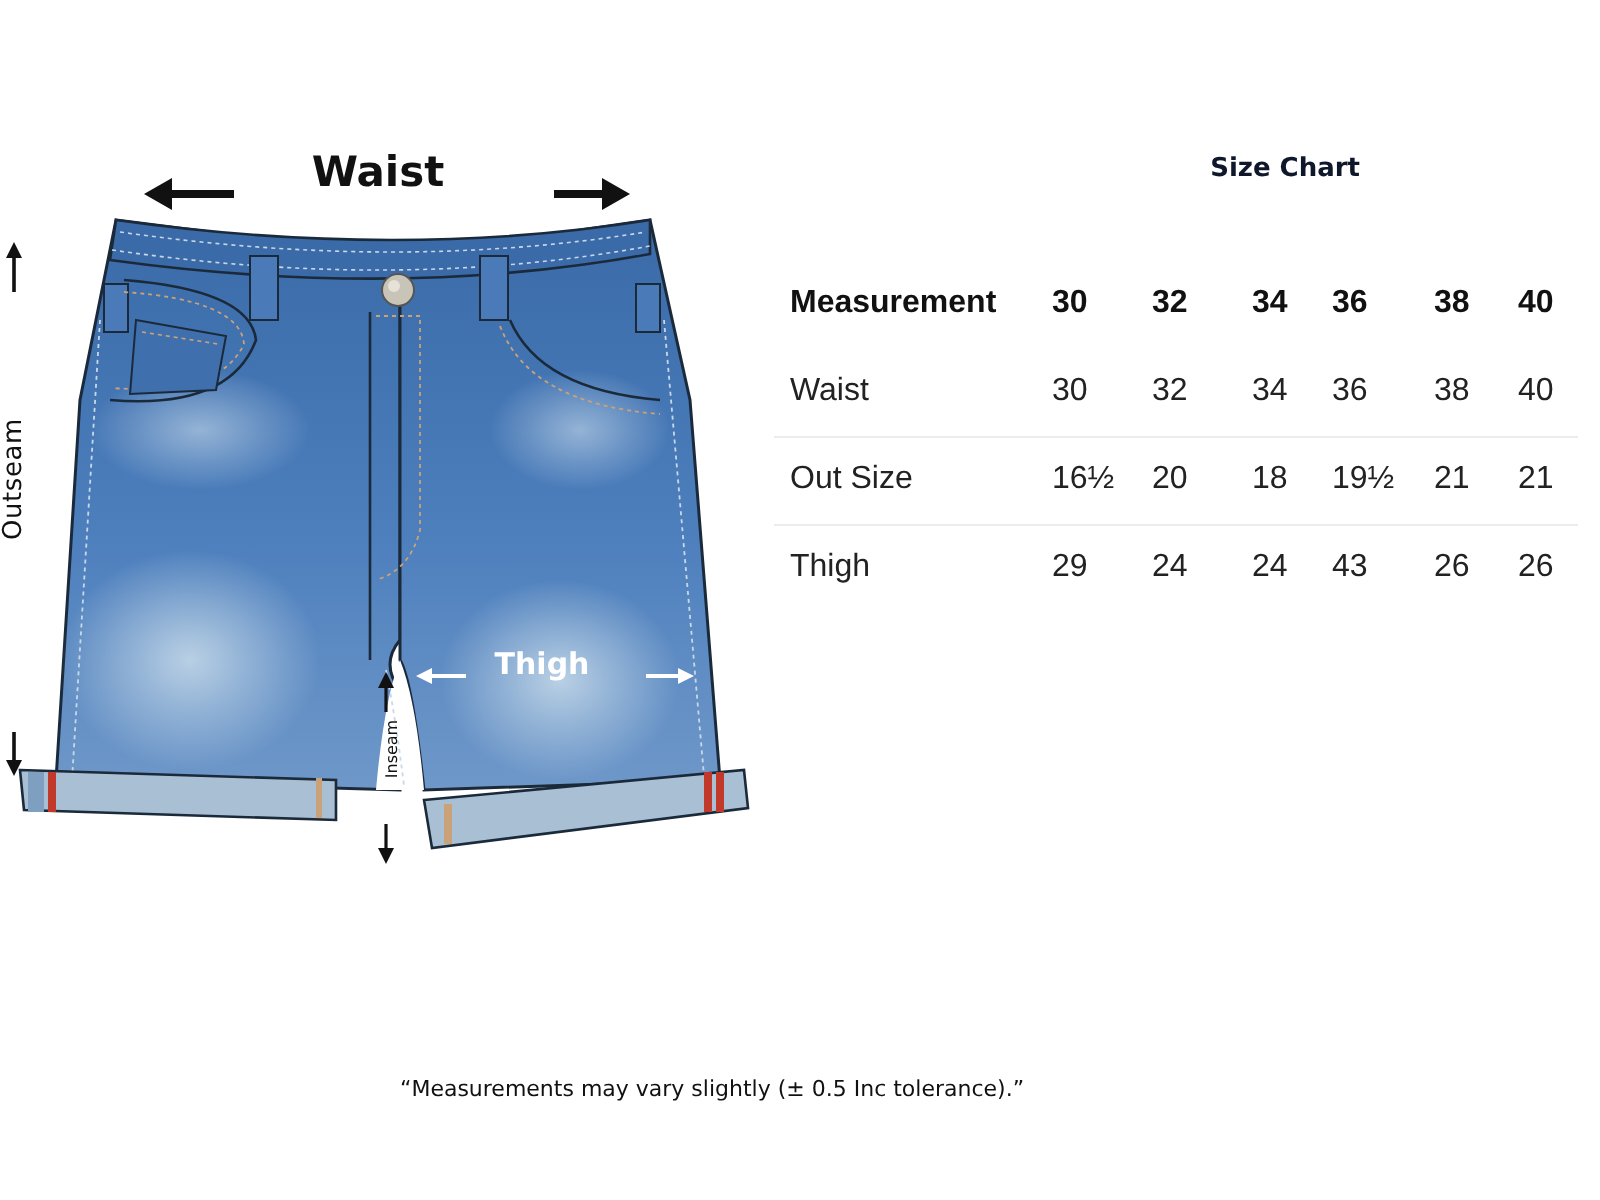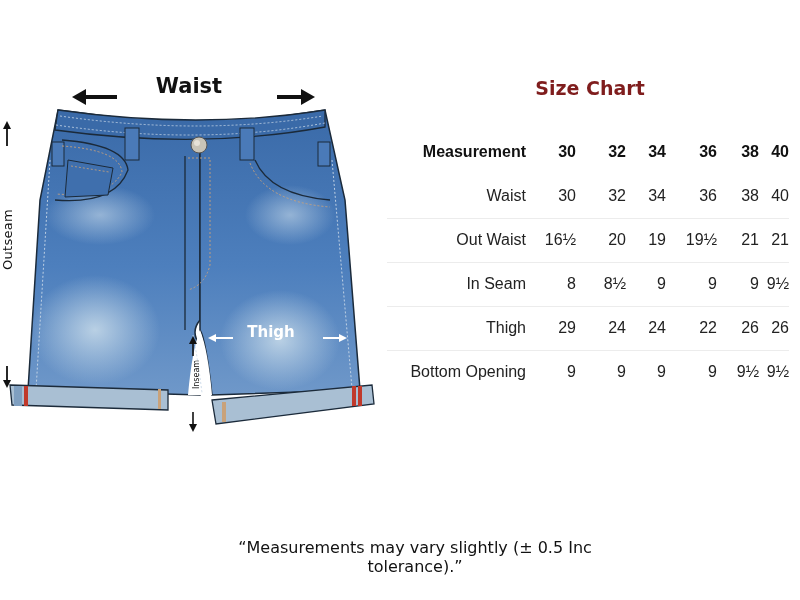--- a/index.html
+++ b/index.html
@@ -9,39 +9,39 @@
   .illus { position: absolute; left: 0; top: 70px; width: 385px; height: 370px; }
   .waist-label { position: absolute; left: 130px; top: 74px; width: 118px; text-align: center;
     font-size: 21px; font-weight: bold; color: #111; }
   .outseam-label { position: absolute; left: -25px; top: 232px; width: 64px; text-align: center;
     transform: rotate(-90deg); font-size: 13px; color: #111; letter-spacing: 0.3px; }
   .inseam-label { position: absolute; left: 174px; top: 370px; width: 44px; text-align: center;
     transform: rotate(-90deg); font-size: 8px; color: #111; }
   .thigh-label { position: absolute; left: 236px; top: 323px; width: 70px; text-align: center;
     font-size: 15px; font-weight: bold; color: #ffffff; }
 
-  .chart-title { position: absolute; left: 500px; top: 77px; width: 180px; text-align: center;
-    font-size: 19px; font-weight: bold; color: #7f1d1d; }
+  .chart-title { position: absolute; left: 500px; top: 77px; width: 180px; text-align: right;
+    font-size: 13px; font-weight: bold; color: #0f172a; }
 
   .size-table { position: absolute; left: 387px; top: 130px; width: 402px; border-collapse: collapse; }
-  .size-table th, .size-table td { height: 44px; text-align: right; vertical-align: middle;
+  .size-table th, .size-table td { height: 44px; text-align: left; vertical-align: middle;
     font-family: "Liberation Sans", sans-serif; font-size: 16px; color: #222; padding: 0; }
   .size-table th { font-weight: bold; color: #111; }
   .size-table tr { border-bottom: 1px solid #ececec; }
   .size-table tr:last-child { border-bottom: none; }
   .size-table .c0 { width: 139px; padding-left: 8px; }
   .size-table .c1 { width: 50px; }
   .size-table .c2 { width: 50px; }
   .size-table .c3 { width: 40px; }
   .size-table .c4 { width: 51px; }
   .size-table .c5 { width: 42px; }
   .size-table .c6 { width: 30px; }
 
-  .disclaimer { position: absolute; left: 200px; top: 538px; width: 430px; text-align: center;
-    font-size: 16px; color: #111; }
+  .disclaimer { position: absolute; left: 200px; top: 538px; width: 430px; 
+    font-size: 11px; color: #111; }
 </style>
 </head>
 <body>
 
 <svg class="illus" viewBox="0 70 385 370" xmlns="http://www.w3.org/2000/svg">
   <defs>
     <linearGradient id="denim" x1="0" y1="0" x2="0" y2="1">
       <stop offset="0" stop-color="#3a6aa8"></stop>
       <stop offset="0.55" stop-color="#4d7fbd"></stop>
       <stop offset="1" stop-color="#6f98c9"></stop>
@@ -163,51 +163,33 @@
     <tr>
       <td class="c0">Waist</td>
       <td>30</td>
       <td>32</td>
       <td>34</td>
       <td>36</td>
       <td>38</td>
       <td>40</td>
     </tr>
     <tr>
-      <td class="c0">Out Waist</td>
+      <td class="c0">Out Size</td>
       <td>16½</td>
       <td>20</td>
-      <td>19</td>
+      <td>18</td>
       <td>19½</td>
       <td>21</td>
       <td>21</td>
-    </tr>
-    <tr>
-      <td class="c0">In Seam</td>
-      <td>8</td>
-      <td>8½</td>
-      <td>9</td>
-      <td>9</td>
-      <td>9</td>
-      <td>9½</td>
     </tr>
     <tr>
       <td class="c0">Thigh</td>
       <td>29</td>
       <td>24</td>
       <td>24</td>
-      <td>22</td>
+      <td>43</td>
       <td>26</td>
       <td>26</td>
-    </tr>
-    <tr>
-      <td class="c0">Bottom Opening</td>
-      <td>9</td>
-      <td>9</td>
-      <td>9</td>
-      <td>9</td>
-      <td>9½</td>
-      <td>9½</td>
     </tr>
   </tbody>
 </table>
 
 <div class="disclaimer">“Measurements may vary slightly (± 0.5 Inc tolerance).”</div>
 
 </body></html>

